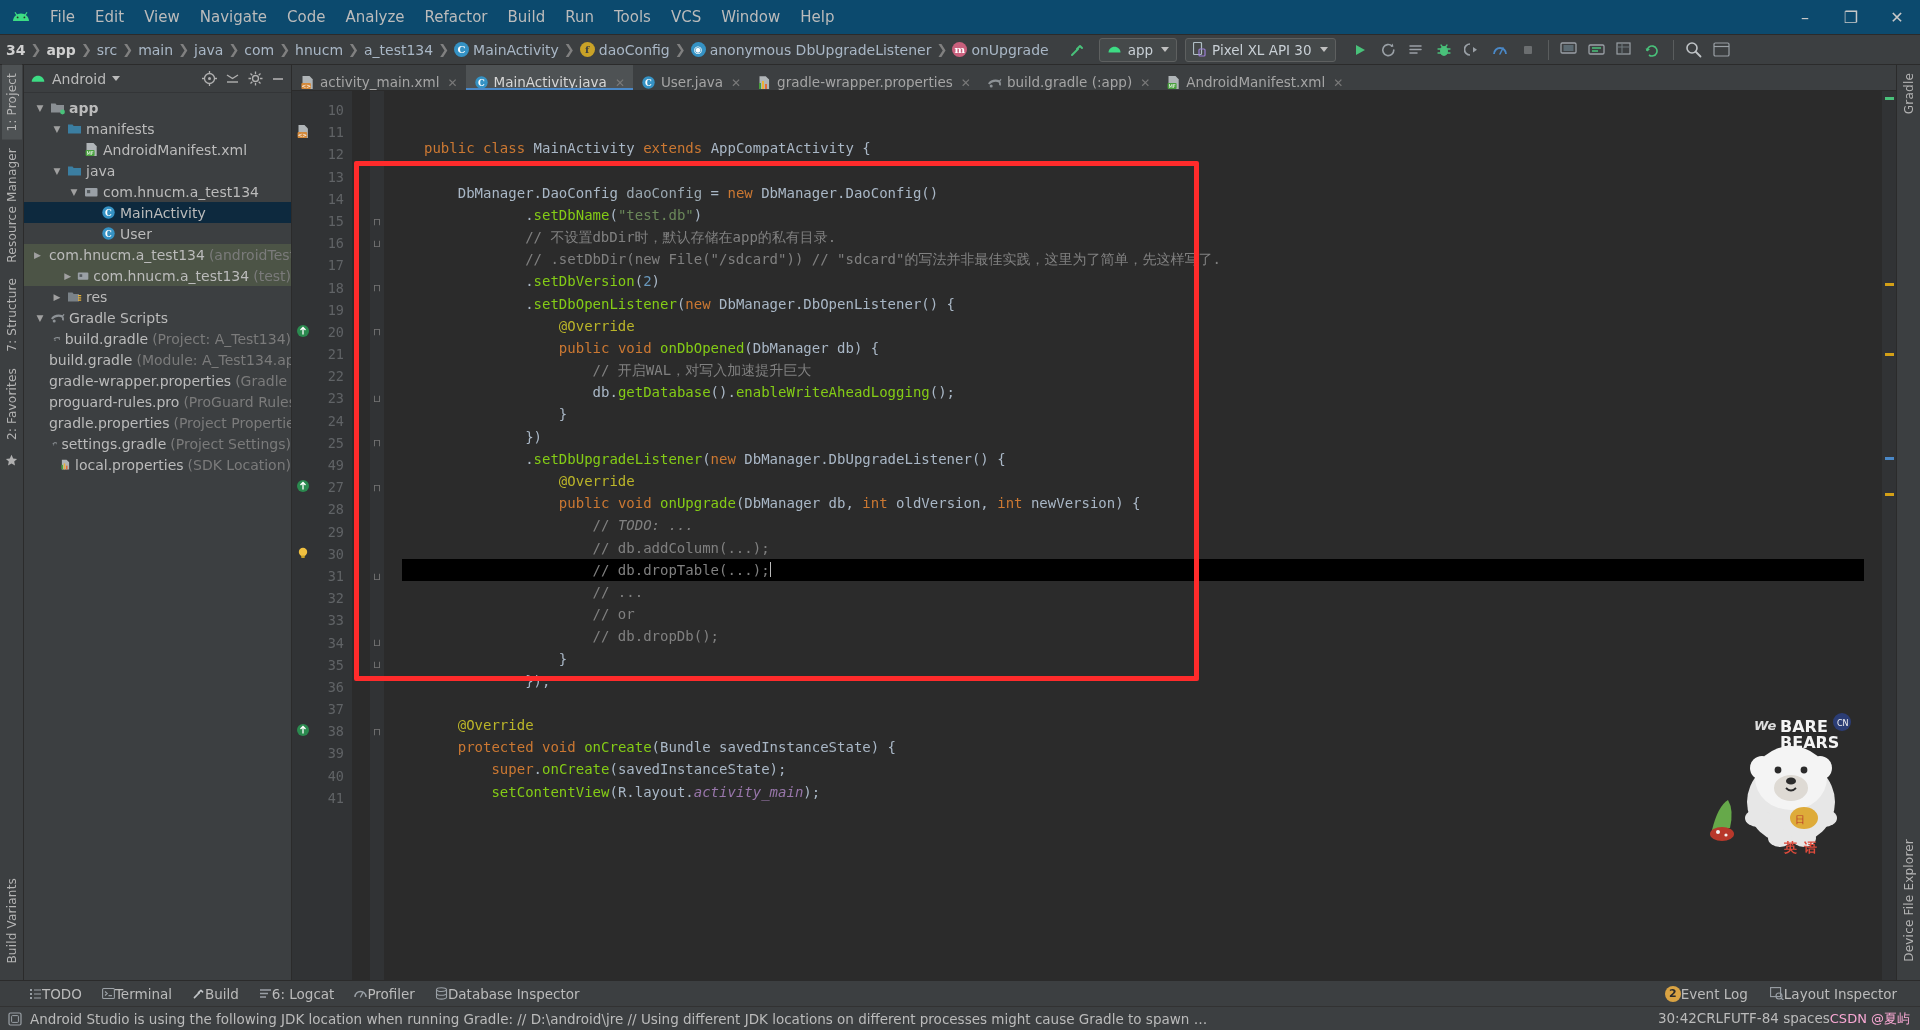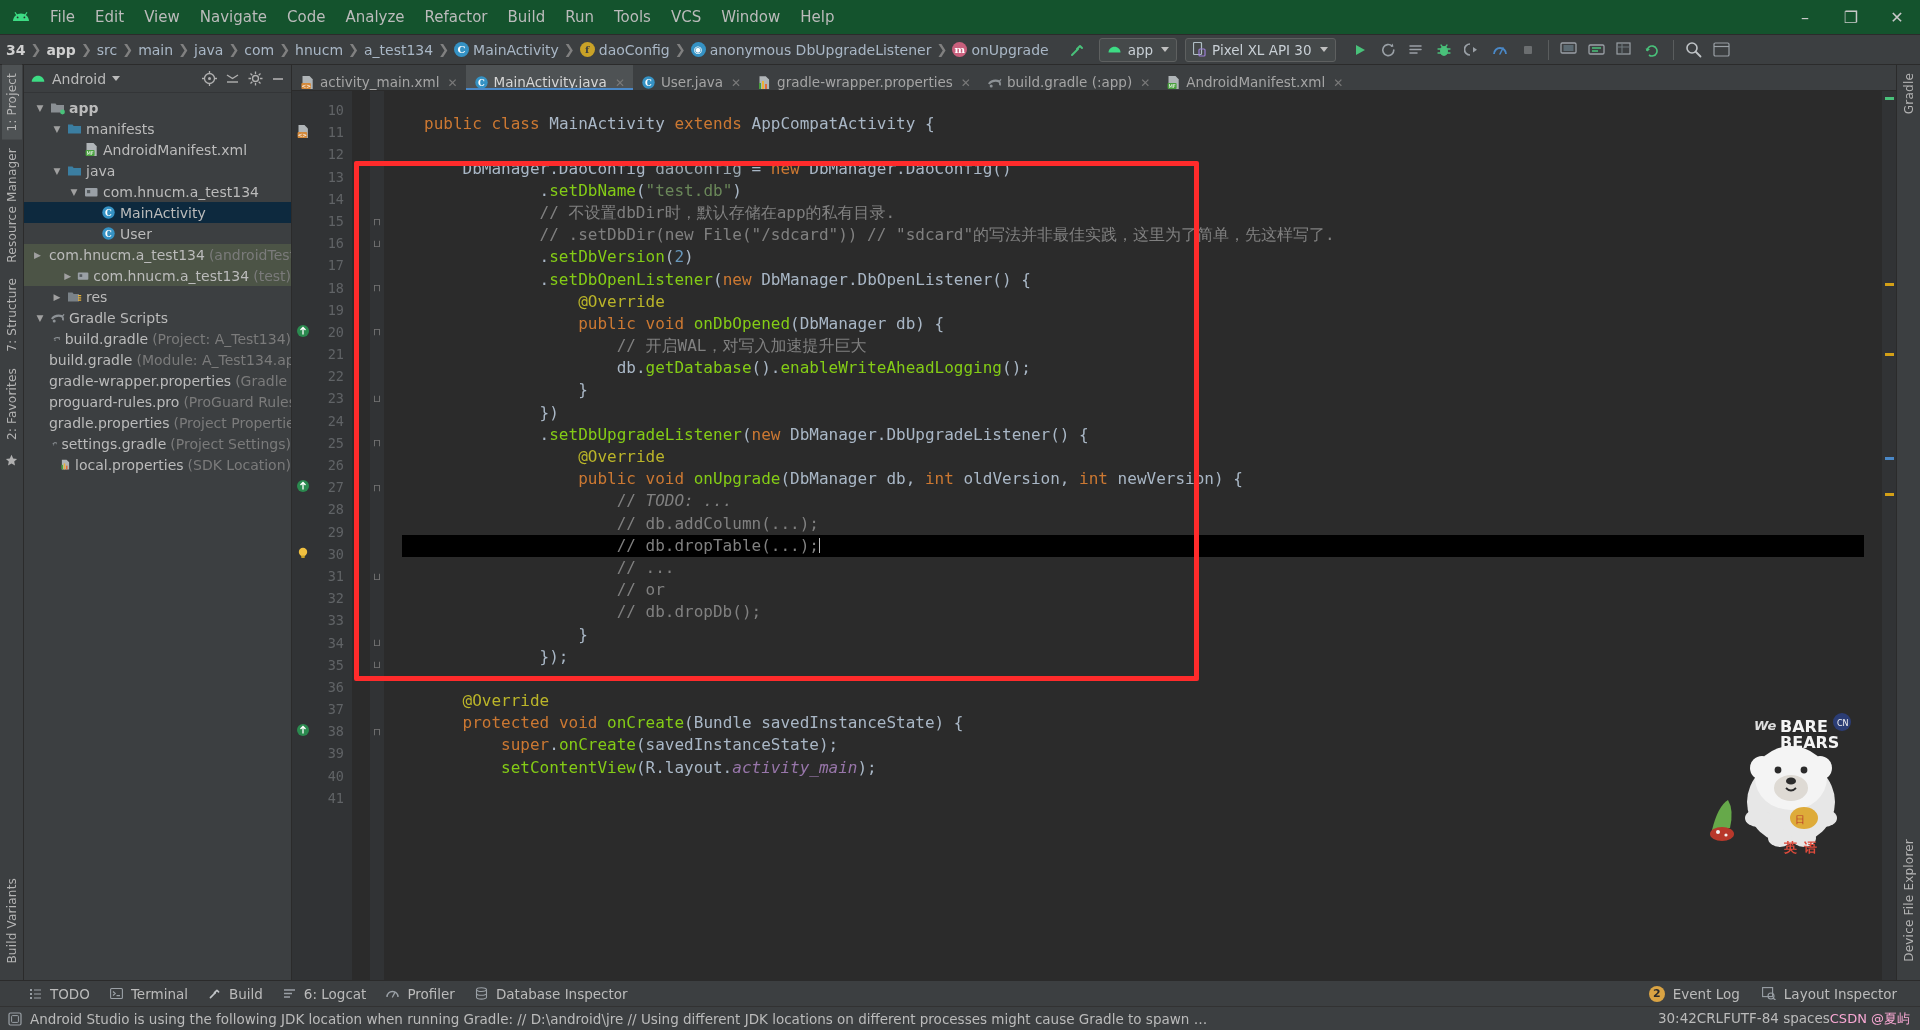--- a/index.html
+++ b/index.html
@@ -8,21 +8,21 @@
     background: #3c3f41;
     font-family: "DejaVu Sans", "Liberation Sans", sans-serif;
     font-size: 13px;
     color: #bbbbbb;
     overflow: hidden;
   }
   .app { position: relative; width: 1920px; height: 1030px; display: flex; flex-direction: column; }
 
   
   .titlebar {
-    height: 38px; background: #14532d; display: flex; align-items: center;
+    height: 38px; background: #0c4a6e; display: flex; align-items: center;
     border-bottom: 1px solid #2b2b2b; position: relative; flex: 0 0 34px;
   }
   .android-logo { width: 26px; height: 34px; display:flex; align-items:center; justify-content:center; margin-left: 8px;}
   .menu { display: flex; align-items: center; gap: 0px; margin-left: 6px; }
   .menu-item {
     padding: 4px 10px; font-size: 15px; color: #bbbbbb; cursor: default; white-space: nowrap;
   }
   .win-title {
     position: absolute; left: 0; right: 0; text-align: center; font-size: 15px; color: #8e9aa6;
     pointer-events: none;
@@ -106,22 +106,22 @@
   .editor-body { flex:1 1 auto; display:flex; position:relative; min-height:0; background:#2b2b2b; overflow:hidden;gap:18px;}
   .gutter {
     width: 60px; background:#313335; color:#606366; font-family:"DejaVu Sans Mono","Liberation Mono",monospace;
     font-size:13.5px; text-align:right; padding-top:8px; flex:0 0 60px; user-select:none;
   }
   .gln { height:22.2px; line-height:22.2px; padding-right:8px; position:relative;}
   .gmark { position:absolute; left:4px; top:3px; }
   .foldcol { width:14px; background:#313335; flex:0 0 14px; padding-top:8px;}
   .fold { height:22.2px; display:flex; align-items:center; justify-content:center; color:#777; font-size:10px;}
   .code {
-    flex:1 1 auto; padding-top:0; font-family:"DejaVu Sans Mono","Liberation Mono",monospace;
-    font-size:16px; line-height:22.2px; white-space:pre; color:#a9b7c6; position:relative; overflow:hidden;
+    flex:1 1 auto; padding-top:24px; font-family:"DejaVu Sans Mono","Liberation Mono",monospace;
+    font-size:14px; line-height:22.2px; white-space:pre; color:#a9b7c6; position:relative; overflow:hidden;
   }
   .cl { height:22.2px; padding-left:22px; }
   .cl.cur { background:#000000; }
   .kw { color:#cc7832; }
   .str { color:#6a8759; }
   .cmt { color:#808080; }
   .num { color:#6897bb; }
   .ann { color:#bbb529; }
   .fn  { color:#84cc16; }
   .var { color:#9876aa; }
@@ -137,21 +137,21 @@
   .mk { position:absolute; right:2px; width:9px; height:3px; }
 
   
   .mascot { position:absolute; right:30px; bottom:120px; width:170px; height:150px; opacity:0.95; z-index:4;}
 
   
   .bottombar {
     height:26px; background:#3c3f41; display:flex; align-items:center; gap:2px;
     border-top:1px solid #2b2b2b; flex:0 0 26px; padding-left:20px;
   }
-  .bbtn { display:flex; align-items:center; gap:8px; padding:2px 9px; font-size:13.5px; color:#bbbbbb; white-space:nowrap;}
+  .bbtn { display:flex; align-items:center; gap:0; padding:2px 9px; font-size:13.5px; color:#bbbbbb; white-space:nowrap;}
   .bb-right { margin-left:auto; display:flex; align-items:center; gap:4px; padding-right:14px;}
   .badge {
     width:16px;height:16px;border-radius:50%;background:#d9a343;color:#2b2b2b;font-size:11px;font-weight:bold;
     display:inline-flex;align-items:center;justify-content:center;
   }
 
   
   .statusbar {
     height:24px; background:#3c3f41; display:flex; align-items:center; gap:8px;
     border-top:1px solid #323232; flex:0 0 24px; padding-left:8px; font-size:13.5px; color:#bbbbbb;
@@ -651,21 +651,21 @@
                 <svg width="14" height="14" viewBox="0 0 14 14">
                   <circle cx="7" cy="7" r="6" fill="#2b8a4f"></circle>
                   <path d="M7 3.5v7M4.5 6L7 3.5 9.5 6" stroke="#fff" stroke-width="1.3" fill="none"></path>
                 </svg>
               </span></div>
             <div class="gln">21</div>
             <div class="gln">22</div>
             <div class="gln">23</div>
             <div class="gln">24</div>
             <div class="gln">25</div>
-            <div class="gln">26</div>
+            <div class="gln">49</div>
             <div class="gln">27<span class="gmark">
                 <svg width="14" height="14" viewBox="0 0 14 14">
                   <circle cx="7" cy="7" r="6" fill="#2b8a4f"></circle>
                   <path d="M7 3.5v7M4.5 6L7 3.5 9.5 6" stroke="#fff" stroke-width="1.3" fill="none"></path>
                 </svg>
               </span></div>
             <div class="gln">28</div>
             <div class="gln">29</div>
             <div class="gln">30<span class="gmark">
                 <svg width="14" height="14" viewBox="0 0 14 14">

